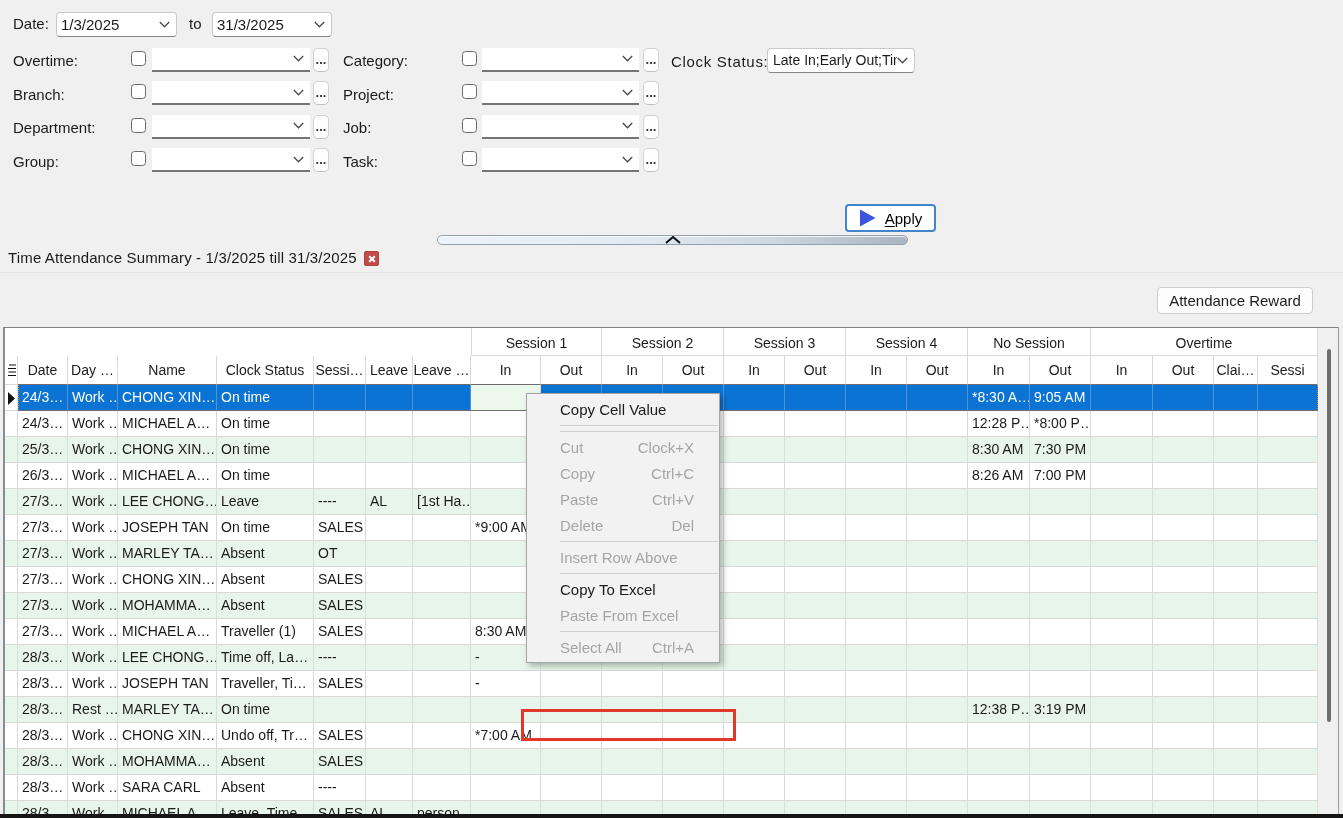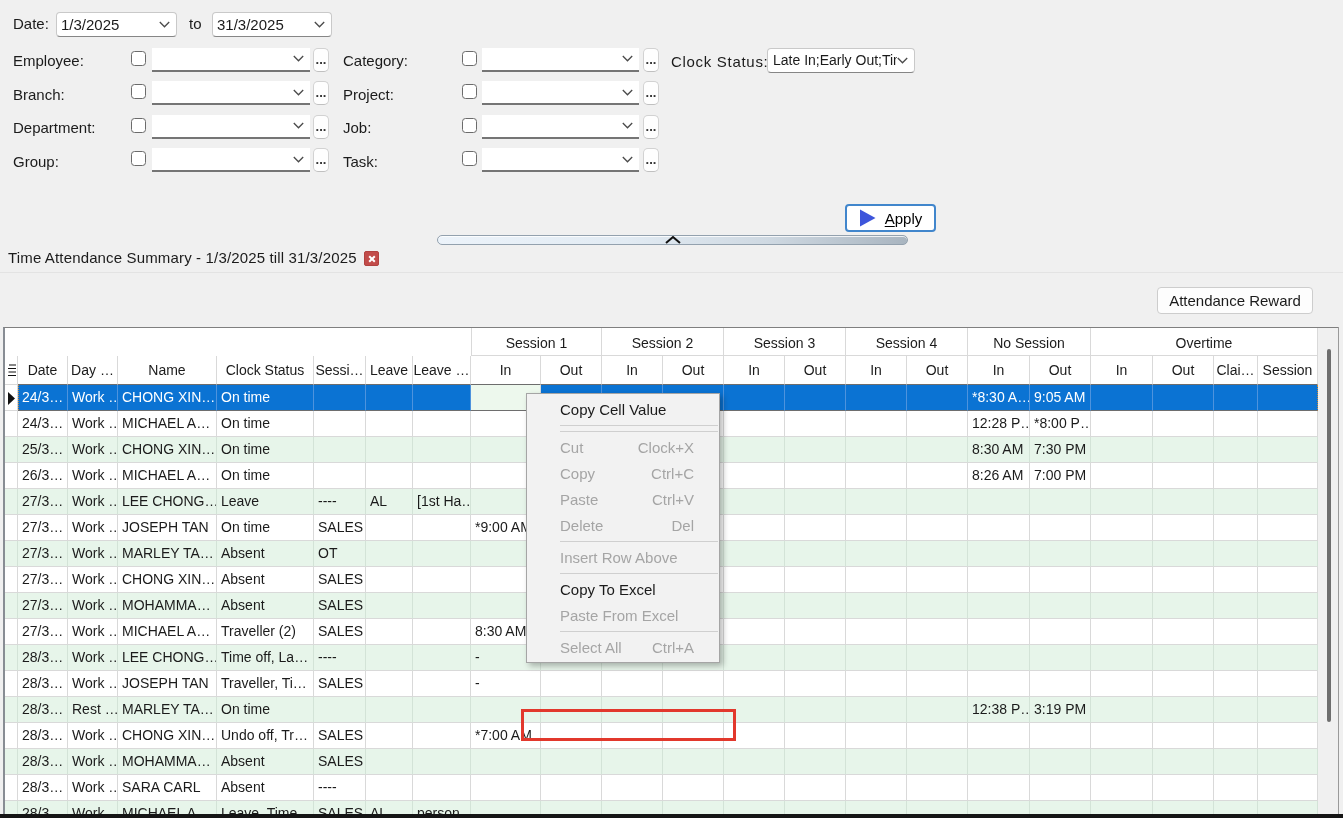--- a/index.html
+++ b/index.html
@@ -142,21 +142,21 @@
   <span class="flabel" style="left:189px; top:15px;">to</span>
   <div class="combo" style="left:212px; top:12px; width:120px; height:25px;">
     <span class="val">31/3/2025</span>
     <svg class="chev" width="11" height="7" viewBox="0 0 11 7">
         <path d="M0.8 1 L5.5 5.8 L10.2 1" fill="none" stroke="#4a4a4a" stroke-width="1.3"></path>
       </svg>
   </div>
 
   <div id="filter-rows-left">
       <div>
-        <span class="flabel" style="left:13px; top:52px;">Employee:</span>
+        <span class="flabel" style="left:13px; top:52px;">Overtime:</span>
         <span class="checkbox" style="left:131px; top:50.5px;"></span>
         <div class="combo combo-flat" style="left:152px; top:47.5px; width:158px; height:24px;">
           <span class="val"></span>
           <svg class="chev" width="11" height="7" viewBox="0 0 11 7">
             <path d="M0.8 1 L5.5 5.8 L10.2 1" fill="none" stroke="#4a4a4a" stroke-width="1.3"></path>
           </svg>
         </div>
         <button class="dotsbtn" style="left:313px; top:47.5px;">...</button>
       </div>
       <div>
@@ -304,21 +304,21 @@
       <div class="cell" style="width:61px">Out</div>
       <div class="cell" style="width:61px">In</div>
       <div class="cell" style="width:61px">Out</div>
       <div class="cell" style="width:61px">In</div>
       <div class="cell" style="width:61px">Out</div>
       <div class="cell" style="width:62px">In</div>
       <div class="cell" style="width:61px">Out</div>
       <div class="cell" style="width:62px">In</div>
       <div class="cell" style="width:61px">Out</div>
       <div class="cell" style="width:44px">Clai…</div>
-      <div class="cell" style="width:60px">Session</div>
+      <div class="cell" style="width:60px">Sessi</div>
     </div>
     <div class="gridbody">
       <div class="brow row-selected">
         <div class="cell markercell" style="width:13px">
           <svg style="position:absolute;left:3px;top:7px" width="7" height="13" viewBox="0 0 7 13">
             <polygon points="0,0 7,6.5 0,13" fill="#111"></polygon>
           </svg>
         </div>
         <div class="cell" style="width:50px">24/3…</div>
         <div class="cell" style="width:50px">Work …</div>
@@ -532,21 +532,21 @@
         <div class="cell" style="width:62px"></div>
         <div class="cell" style="width:61px"></div>
         <div class="cell" style="width:44px"></div>
         <div class="cell" style="width:60px"></div>
       </div>
       <div class="brow row-white">
         <div class="cell markercell" style="width:13px"></div>
         <div class="cell" style="width:50px">27/3…</div>
         <div class="cell" style="width:50px">Work …</div>
         <div class="cell" style="width:99px">MICHAEL A…</div>
-        <div class="cell" style="width:97px">Traveller (2)</div>
+        <div class="cell" style="width:97px">Traveller (1)</div>
         <div class="cell" style="width:52px">SALES</div>
         <div class="cell" style="width:47px"></div>
         <div class="cell" style="width:58px"></div>
         <div class="cell" style="width:70px">8:30 AM</div>
         <div class="cell" style="width:61px"></div>
         <div class="cell" style="width:61px"></div>
         <div class="cell" style="width:61px"></div>
         <div class="cell" style="width:61px"></div>
         <div class="cell" style="width:61px"></div>
         <div class="cell" style="width:61px"></div>

